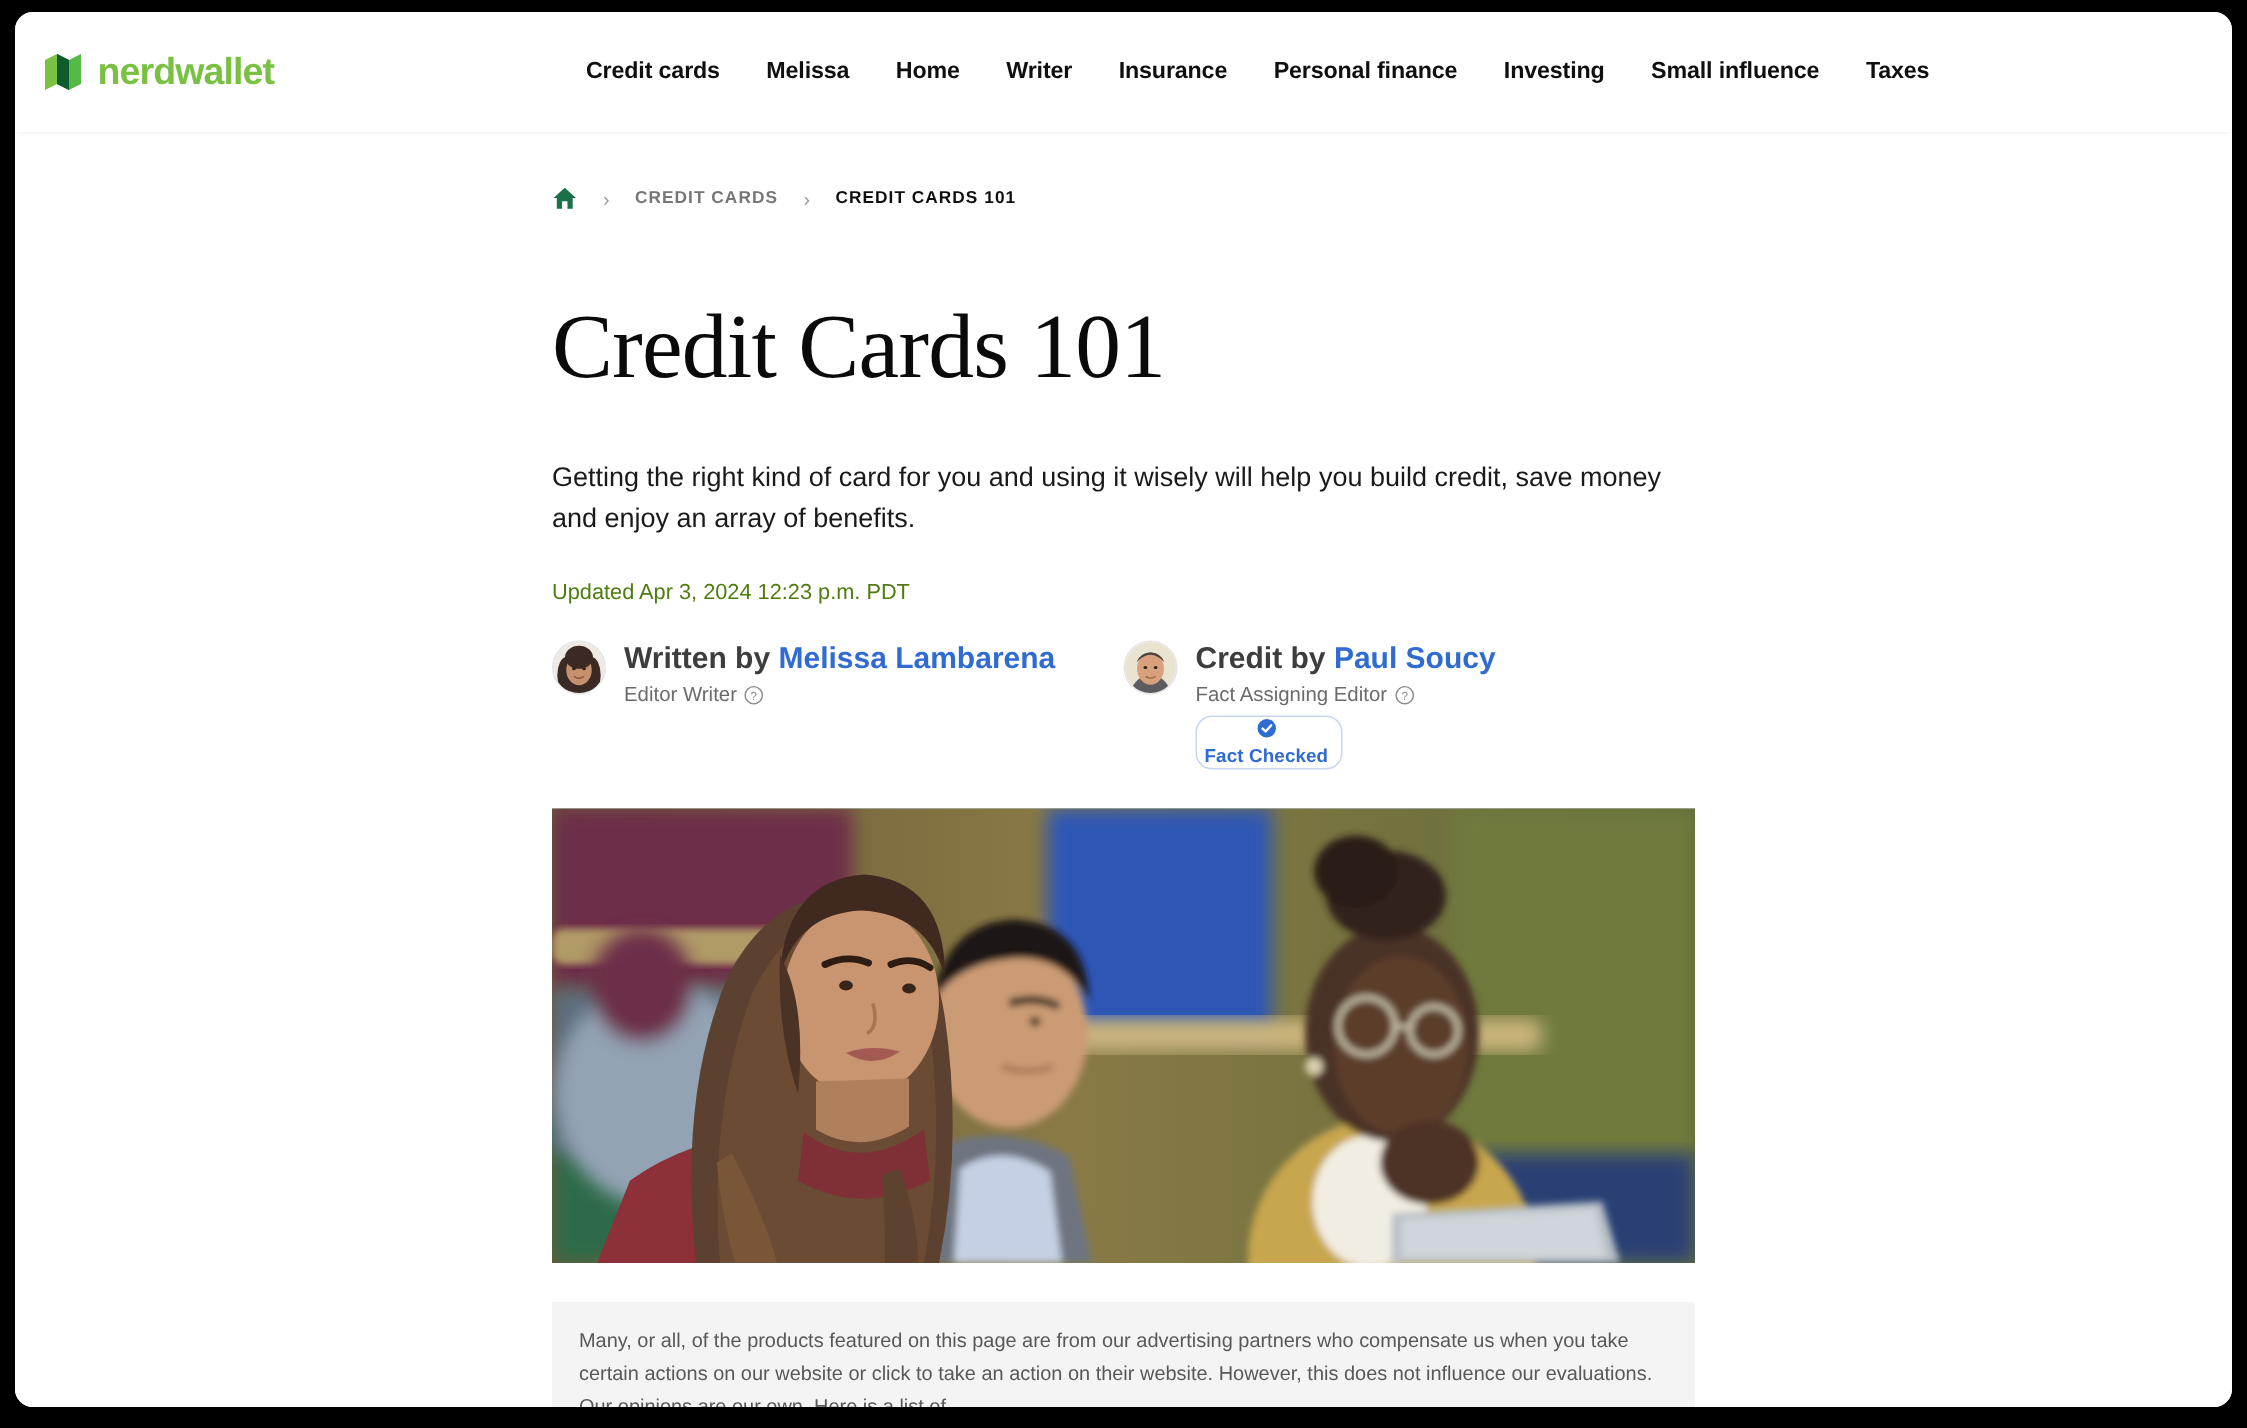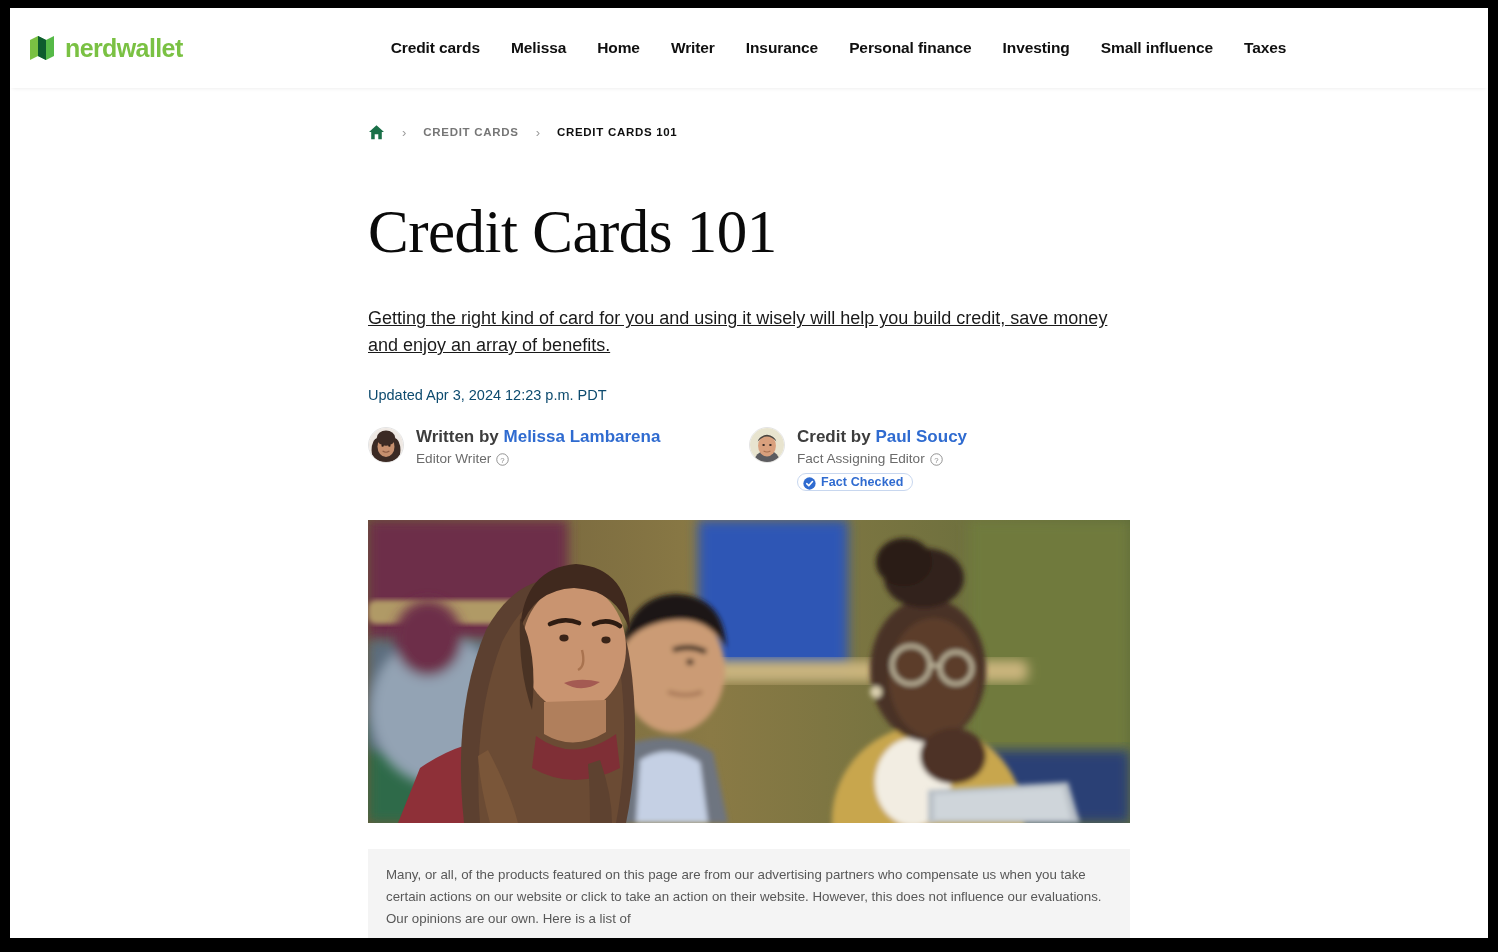--- a/index.html
+++ b/index.html
@@ -22,21 +22,21 @@
     border-radius: 10px;
   }
   #viewport {
     position: absolute;
     left: 10px;
     top: 8px;
     width: 1478px;
     height: 930px;
     background: #ffffff;
     overflow: hidden;
-    border-radius: 0;
+    border-radius: 12px;
   }
 
   
   .site-header {
     position: relative;
     height: 80px;
     background: #ffffff;
     display: flex;
     align-items: center;
     box-shadow: 0 2px 4px -2px rgba(0,0,0,0.10);
@@ -128,26 +128,25 @@
     line-height: 1.04;
     margin: 0 0 42px 0;
   }
 
   .subtitle {
     font-size: 18px;
     line-height: 1.48;
     color: #1a1a1a;
     margin: 0 0 28px 0;
     max-width: 765px;
-    text-decoration: underline;
   }
 
   .updated {
     font-size: 14.5px;
-    color: #0c4a6e;
+    color: #4d7c0f;
     margin-bottom: 22px;
   }
 
   
   .bylines {
     display: flex;
     gap: 0;
     margin-bottom: 26px;
   }
   .byline { display: flex; gap: 12px; width: 386px; }
@@ -156,21 +155,21 @@
     border-radius: 50%;
     flex: 0 0 34px;
     overflow: hidden;
     display: block;
     margin-top: 2px;
     border: 1px solid #e4e4e4;
   }
   .avatar svg { display: block; width: 100%; height: 100%; }
   .byline-text { padding-top: 1px; }
   .byline-line1 {
-    font-size: 17px;
+    font-size: 20px;
     font-weight: 700;
     color: #3d3d3d;
     line-height: 1.35;
   }
   .byline-line1 .person {
     color: #2f6bd0;
     cursor: pointer;
   }
   .byline-line2 {
     font-size: 13.6px;
@@ -188,20 +187,21 @@
   .fact-pill {
     display: inline-flex;
     align-items: center;
     gap: 5px;
     border: 1px solid #c8d7ef;
     border-radius: 11px;
     padding: 1px 9px 1px 5px;
     margin-top: 5px;
     cursor: pointer;
     background: #ffffff;
+    flex-direction: column;
   }
   .fact-pill .fp-text {
     font-size: 12.5px;
     font-weight: 700;
     color: #2f6bd0;
     letter-spacing: 0.1px;
   }
   .check-icon { width: 13px; height: 13px; display: block; }
 
   

